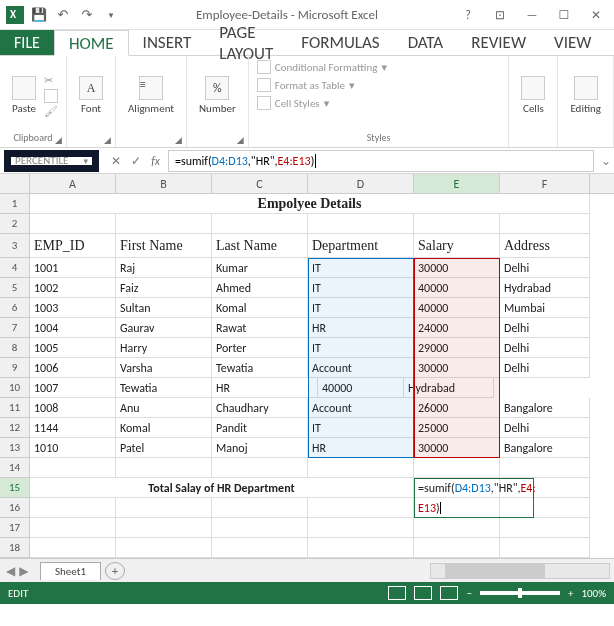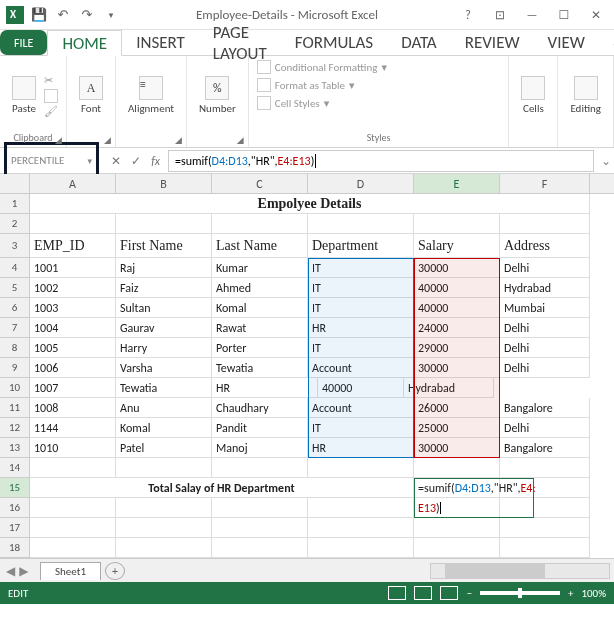--- a/index.html
+++ b/index.html
@@ -11,39 +11,39 @@
 .qat .excel-icon { width: 18px; height: 18px; background: #217346; position: relative; }
 .qat .excel-icon::after { content: "X"; color: #fff; font-size: 11px; font-weight: bold; position: absolute; left: 4px; top: 2px; }
 .qat-btn { width: 18px; height: 18px; display: flex; align-items: center; justify-content: center; color: #666; font-size: 13px; }
 .title-center { flex: 1; text-align: center; font-size: 13px; color: #666; }
 .title-right { display: flex; align-items: center; gap: 4px; padding-right: 4px; }
 .win-btn { width: 28px; height: 22px; display: flex; align-items: center; justify-content: center; color: #666; font-size: 12px; }
 
 
 .ribbon-tabs { height: 26px; display: flex; align-items: stretch; background: #fff; border-bottom: 1px solid #d4d4d4; }
 .ribbon-tab { padding: 0 14px; display: flex; align-items: center; font-size: 17px; color: #444; text-transform: uppercase; }
-.ribbon-tab.file { background: #217346; color: #fff; font-size: 12px; border-radius: 7px; }
+.ribbon-tab.file { background: #217346; color: #fff; font-size: 16px; }
 .ribbon-tab.active { border: 1px solid #d4d4d4; border-bottom: 1px solid #fff; background: #fff; color: #217346; margin-bottom: -1px; }
 .ribbon-tab.sig { margin-left: auto; padding-right: 0; font-family: Liberation Mono, monospace; }
 
 .ribbon-body { height: 92px; background: #fff; display: flex; border-bottom: 1px solid #d4d4d4; }
 .ribbon-group { border-right: 1px solid #e6e6e6; display: flex; flex-direction: column; padding: 4px 8px 2px; }
 .ribbon-group .gcontent { flex: 1; display: flex; align-items: center; gap: 4px; }
 .ribbon-group .glabel { text-align: center; font-size: 10px; color: #777; height: 14px; position: relative; }
 .ribbon-group .glabel .launcher { position: absolute; right: -4px; bottom: 0; font-size: 9px; }
 .big-btn { display: flex; flex-direction: column; align-items: center; gap: 2px; padding: 2px 4px; }
 .big-btn .bicon { width: 24px; height: 24px; border: 1px solid #ccc; background: #f8f8f8; }
 .big-btn .blabel { font-size: 11px; color: #444; }
 .mini-col { display: flex; flex-direction: column; gap: 2px; }
 .mini-btn { font-size: 11px; color: #999; display: flex; align-items: center; gap: 4px; }
 .mini-btn .micon { width: 14px; height: 14px; border: 1px solid #ccc; }
 
 
 .formulabar { height: 26px; display: flex; align-items: center; border-bottom: 1px solid #d4d4d4; background: #fff; }
-.namebox { width: 95px; height: 22px; border: 3px solid #0f172a; margin: 0 4px; display: flex; align-items: center; padding: 16px 4px; font-size: 11px; color: #888; justify-content: space-between; }
+.namebox { width: 95px; height: 22px; border: 7px solid #0f172a; margin: 0 4px; display: flex; align-items: center; padding: 0 4px; font-size: 11px; color: #888; justify-content: space-between; }
 .fbx-btns { display: flex; align-items: center; gap: 10px; padding: 0 8px; color: #777; }
 .fx { font-style: italic; font-size: 12px; }
 .formula-input { flex: 1; border: 1px solid #ccc; height: 22px; display: flex; align-items: center; padding: 0 6px; font-size: 12px; margin-right: 4px; }
 .formula-input .blue { color: #0070c0; }
 .formula-input .red { color: #c00000; }
 .formula-input .black { color: #000; }
 .formula-expand { width: 16px; text-align: center; color: #888; }
 
 
 .sheet { position: relative; }

